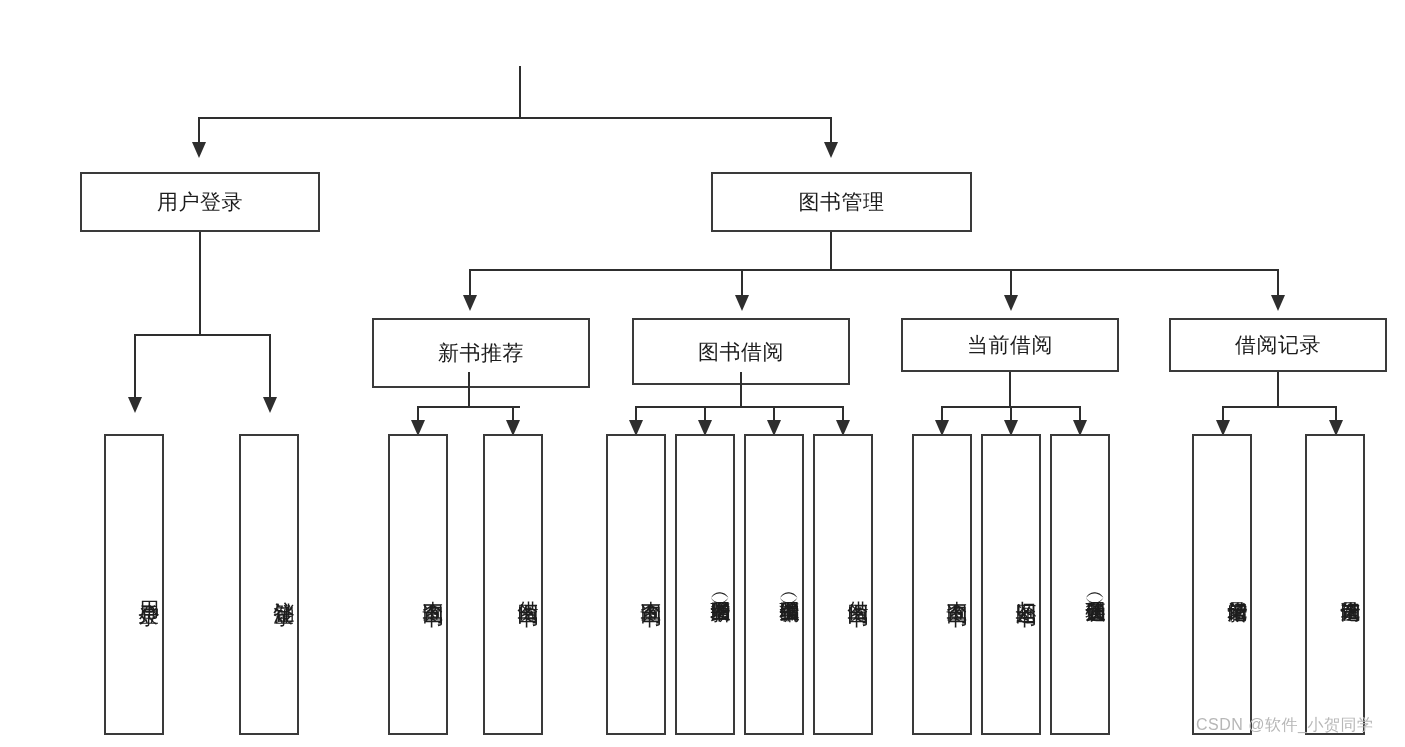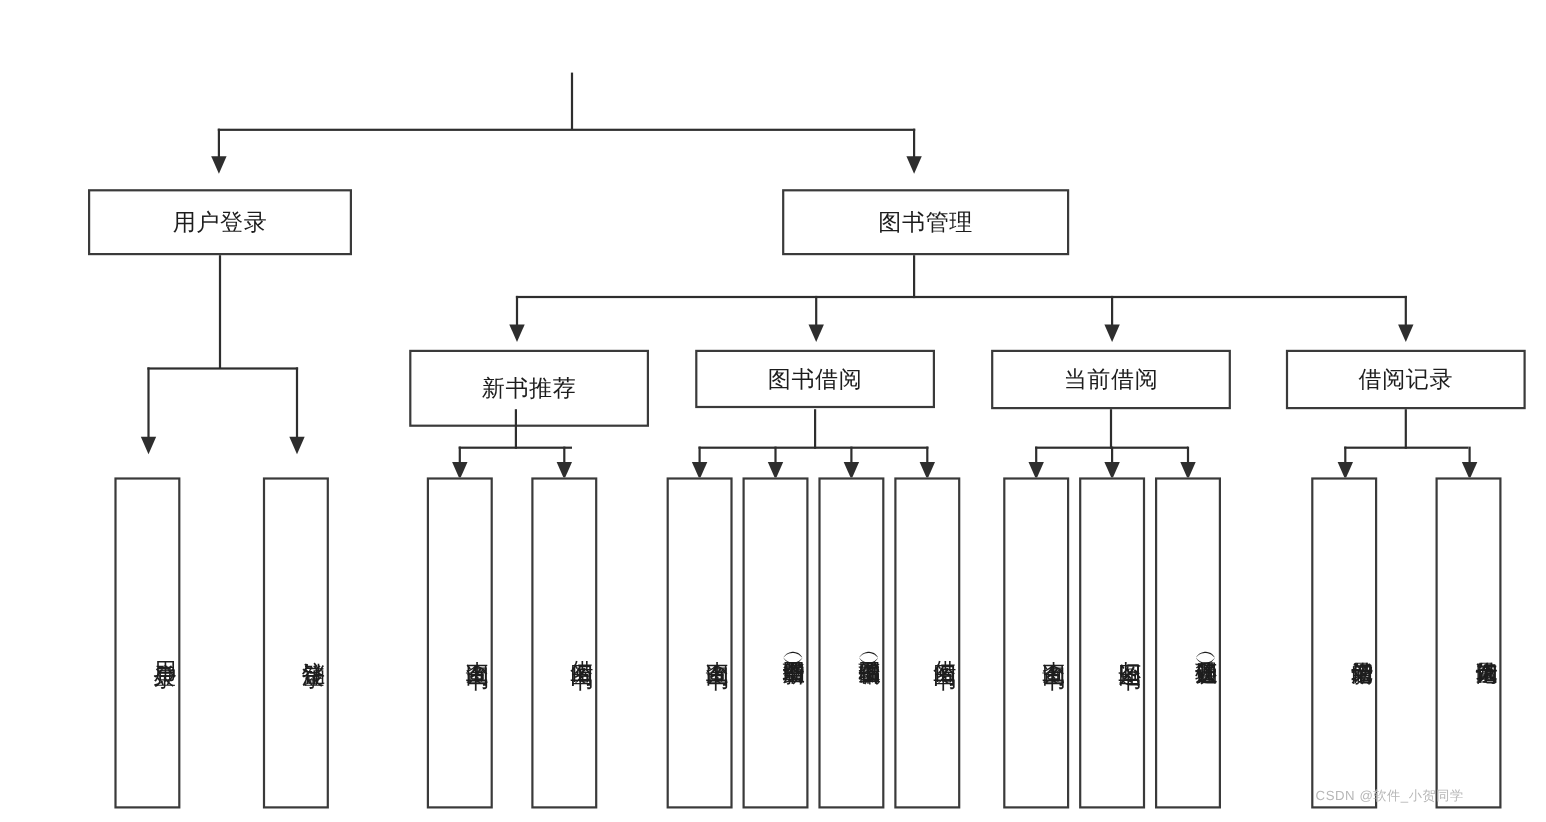--- a/index.html
+++ b/index.html
@@ -67,21 +67,21 @@
     position: absolute;
     width: 0;
     height: 0;
     border-left: 7px solid transparent;
     border-right: 7px solid transparent;
     border-top: 16px solid #2e2e2e;
   }
   
   #watermark {
     position: absolute;
-    font-size: 12px;
+    font-size: 16px;
     color: #b7b7b7;
     white-space: nowrap;
     letter-spacing: 0.5px;
     pointer-events: none;
   }
 </style>
 </head>
 <body>
 
 <div id="canvas">
@@ -113,21 +113,21 @@
   <div class="seg vline" style="left:469px; top:269px; height:29px;"></div>
   <div class="arrow" style="left:463px; top:295px;"></div>
   <div class="seg vline" style="left:741px; top:269px; height:29px;"></div>
   <div class="arrow" style="left:735px; top:295px;"></div>
   <div class="seg vline" style="left:1010px; top:269px; height:29px;"></div>
   <div class="arrow" style="left:1004px; top:295px;"></div>
   <div class="seg vline" style="left:1277px; top:269px; height:29px;"></div>
   <div class="arrow" style="left:1271px; top:295px;"></div>
 
   <div class="node lvl3" style="left:360px; top:318px; width:218px; height:70px;margin-left:12px;">新书推荐</div>
-  <div class="node lvl3" style="left:632px; top:318px; width:218px; height:53px;">图书借阅</div>
+  <div class="node lvl3" style="left:632px; top:318px; width:218px; height:67px;">图书借阅</div>
   <div class="node lvl3" style="left:1169px; top:318px; width:218px; height:54px;">借阅记录</div>
   <div class="node lvl3" style="left:901px; top:318px; width:218px; height:54px;">当前借阅</div>
 
   <div class="seg vline" style="left:468px; top:372px; height:36px;"></div>
   <div class="seg hline" style="left:417px; top:406px; width:103px;"></div>
   <div class="seg vline" style="left:417px; top:406px; height:18px;"></div>
   <div class="arrow" style="left:411px; top:420px;"></div>
   <div class="seg vline" style="left:512px; top:406px; height:18px;"></div>
   <div class="arrow" style="left:506px; top:420px;"></div>
 

